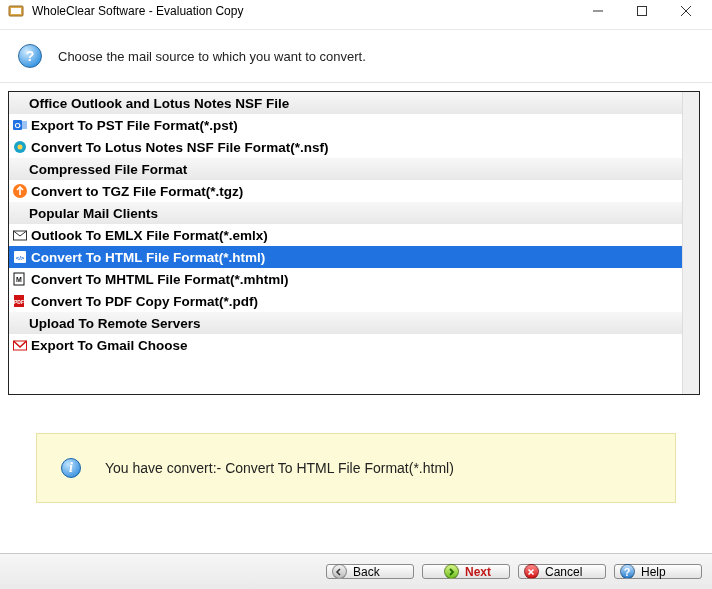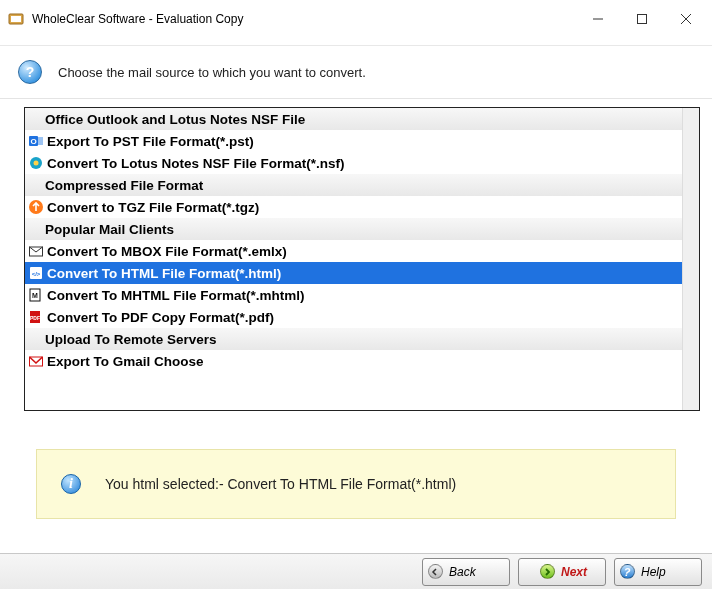--- a/index.html
+++ b/index.html
@@ -7,21 +7,21 @@
     font-family: "Segoe UI", Tahoma, sans-serif;
     font-size: 13px;
     background: #fff;
     width: 712px;
     height: 589px;
     overflow: hidden;
     display: flex;
     flex-direction: column;
   }
   .titlebar {
-    height: 46px;
+    height: 30px;
     display: flex;
     align-items: center;
     padding: 0 4px 8px 8px;
     background: #fff;
     border-bottom: 1px solid #e8e8e8;
   }
   .titlebar .app-icon {
     width: 16px; height: 16px;
     margin-right: 8px;
   }
@@ -47,21 +47,21 @@
     width: 24px; height: 24px;
     margin-right: 16px;
     border-radius: 50%;
     background: radial-gradient(circle at 35% 30%, #cfeaff, #0a7bd8);
     border: 1px solid #2c6aa0;
     display: flex; align-items: center; justify-content: center;
     color: #fff; font-weight: bold; font-size: 14px;
   }
   .thin-line { height:1px; background:#e4e4e4; margin:0 0 6px 0;}
   .list-wrap {
-    margin: 2px 12px 6px 24px;
+    margin: 2px 12px 6px 8px;
     border: 1px solid #222;
     height: 304px;
     display: flex;
     background: #fff;
   }
   .list {
     flex: 1;
     overflow: hidden;
   }
   .row {
@@ -120,32 +120,31 @@
     height: 36px;
     border-top: 1px solid #c8c8c8;
     background: linear-gradient(#f6f6f6,#eaeaea);
     display: flex;
     align-items: center;
     justify-content: flex-end;
     padding: 0 10px;
     gap: 8px;
   }
   .btn {
-    height: 28px;
+    height: 15px;
     min-width: 88px;
     border: 1px solid #8a8a8a;
     border-radius: 3px;
     background: linear-gradient(#fefefe,#e2e2e2);
     display: flex;
     align-items: center;
     padding: 0 10px 0 4px;
     font-size: 12px;
     color: #000;
     gap: 6px;
-    font-style: italic;
   }
   .btn .bicon {
     width: 16px; height: 16px;
     display:flex;align-items:center;justify-content:center;
   }
   .btn.next { color:#c01818; font-weight:bold;padding-left:20px; }
   .circle {
     width:15px;height:15px;border-radius:50%;
     display:flex;align-items:center;justify-content:center;
     border:1px solid rgba(0,0,0,.35);
@@ -221,21 +220,21 @@
         <span>Convert to TGZ File Format(*.tgz)</span>
       </div>
       <div class="row header">Popular Mail Clients</div>
       <div class="row item">
         <span class="ricon">
           <svg width="16" height="16" viewBox="0 0 16 16">
             <rect x="1.5" y="4" width="13" height="9" fill="#fff" stroke="#333"></rect>
             <path d="M1.5 4 L8 9 L14.5 4" fill="none" stroke="#333"></path>
           </svg>
         </span>
-        <span>Convert To MBOX File Format(*.emlx)</span>
+        <span>Outlook To EMLX File Format(*.emlx)</span>
       </div>
       <div class="row item selected">
         <span class="ricon">
           <svg width="16" height="16" viewBox="0 0 16 16">
             <rect x="2" y="2" width="12" height="12" rx="1" fill="#fff"></rect>
             <text x="8" y="11" font-size="6" text-anchor="middle" fill="#1f72e0" font-weight="bold">&lt;/&gt;</text>
           </svg>
         </span>
         <span>Convert To HTML File Format(*.html)</span>
       </div>
@@ -266,21 +265,21 @@
           </svg>
         </span>
         <span>Export To Gmail Choose</span>
       </div>
     </div>
   <div class="scrollbar"></div>
 </div>
 
 <div class="msg-panel">
   <div class="info-icon">i</div>
-  <span><span>You html selected:- </span><span>Convert To HTML File Format(*.html)</span></span>
+  <span><span>You have convert:- </span><span>Convert To HTML File Format(*.html)</span></span>
 </div>
 
 <div class="footer">
   <div class="btn">
     <span class="bicon">
         <span class="circle" style="background:linear-gradient(#f4f4f4,#bcbcbc)">
           <svg width="8" height="8">
             <path d="M5 1 L2 4 L5 7" fill="none" stroke="#333" stroke-width="1.5"></path>
           </svg>
         </span>
@@ -292,17 +291,28 @@
         <span class="circle" style="background:linear-gradient(#d8f58a,#6fbf1f)">
           <svg width="8" height="8">
             <path d="M3 1 L6 4 L3 7" fill="none" stroke="#236b00" stroke-width="1.8"></path>
           </svg>
         </span>
       </span>
     <span>Next</span>
   </div>
   <div class="btn">
     <span class="bicon">
+        <span class="circle" style="background:linear-gradient(#ff8a8a,#d11212)">
+          <svg width="8" height="8">
+            <line x1="1.5" y1="1.5" x2="6.5" y2="6.5" stroke="#fff" stroke-width="1.6"></line>
+            <line x1="6.5" y1="1.5" x2="1.5" y2="6.5" stroke="#fff" stroke-width="1.6"></line>
+          </svg>
+        </span>
+      </span>
+    <span>Cancel</span>
+  </div>
+  <div class="btn">
+    <span class="bicon">
         <span class="circle" style="background:linear-gradient(#bfe1ff,#2b7fd0);color:#fff;font-weight:bold;font-size:11px;">?</span>
       </span>
     <span>Help</span>
   </div>
 </div>
 
 </body></html>

